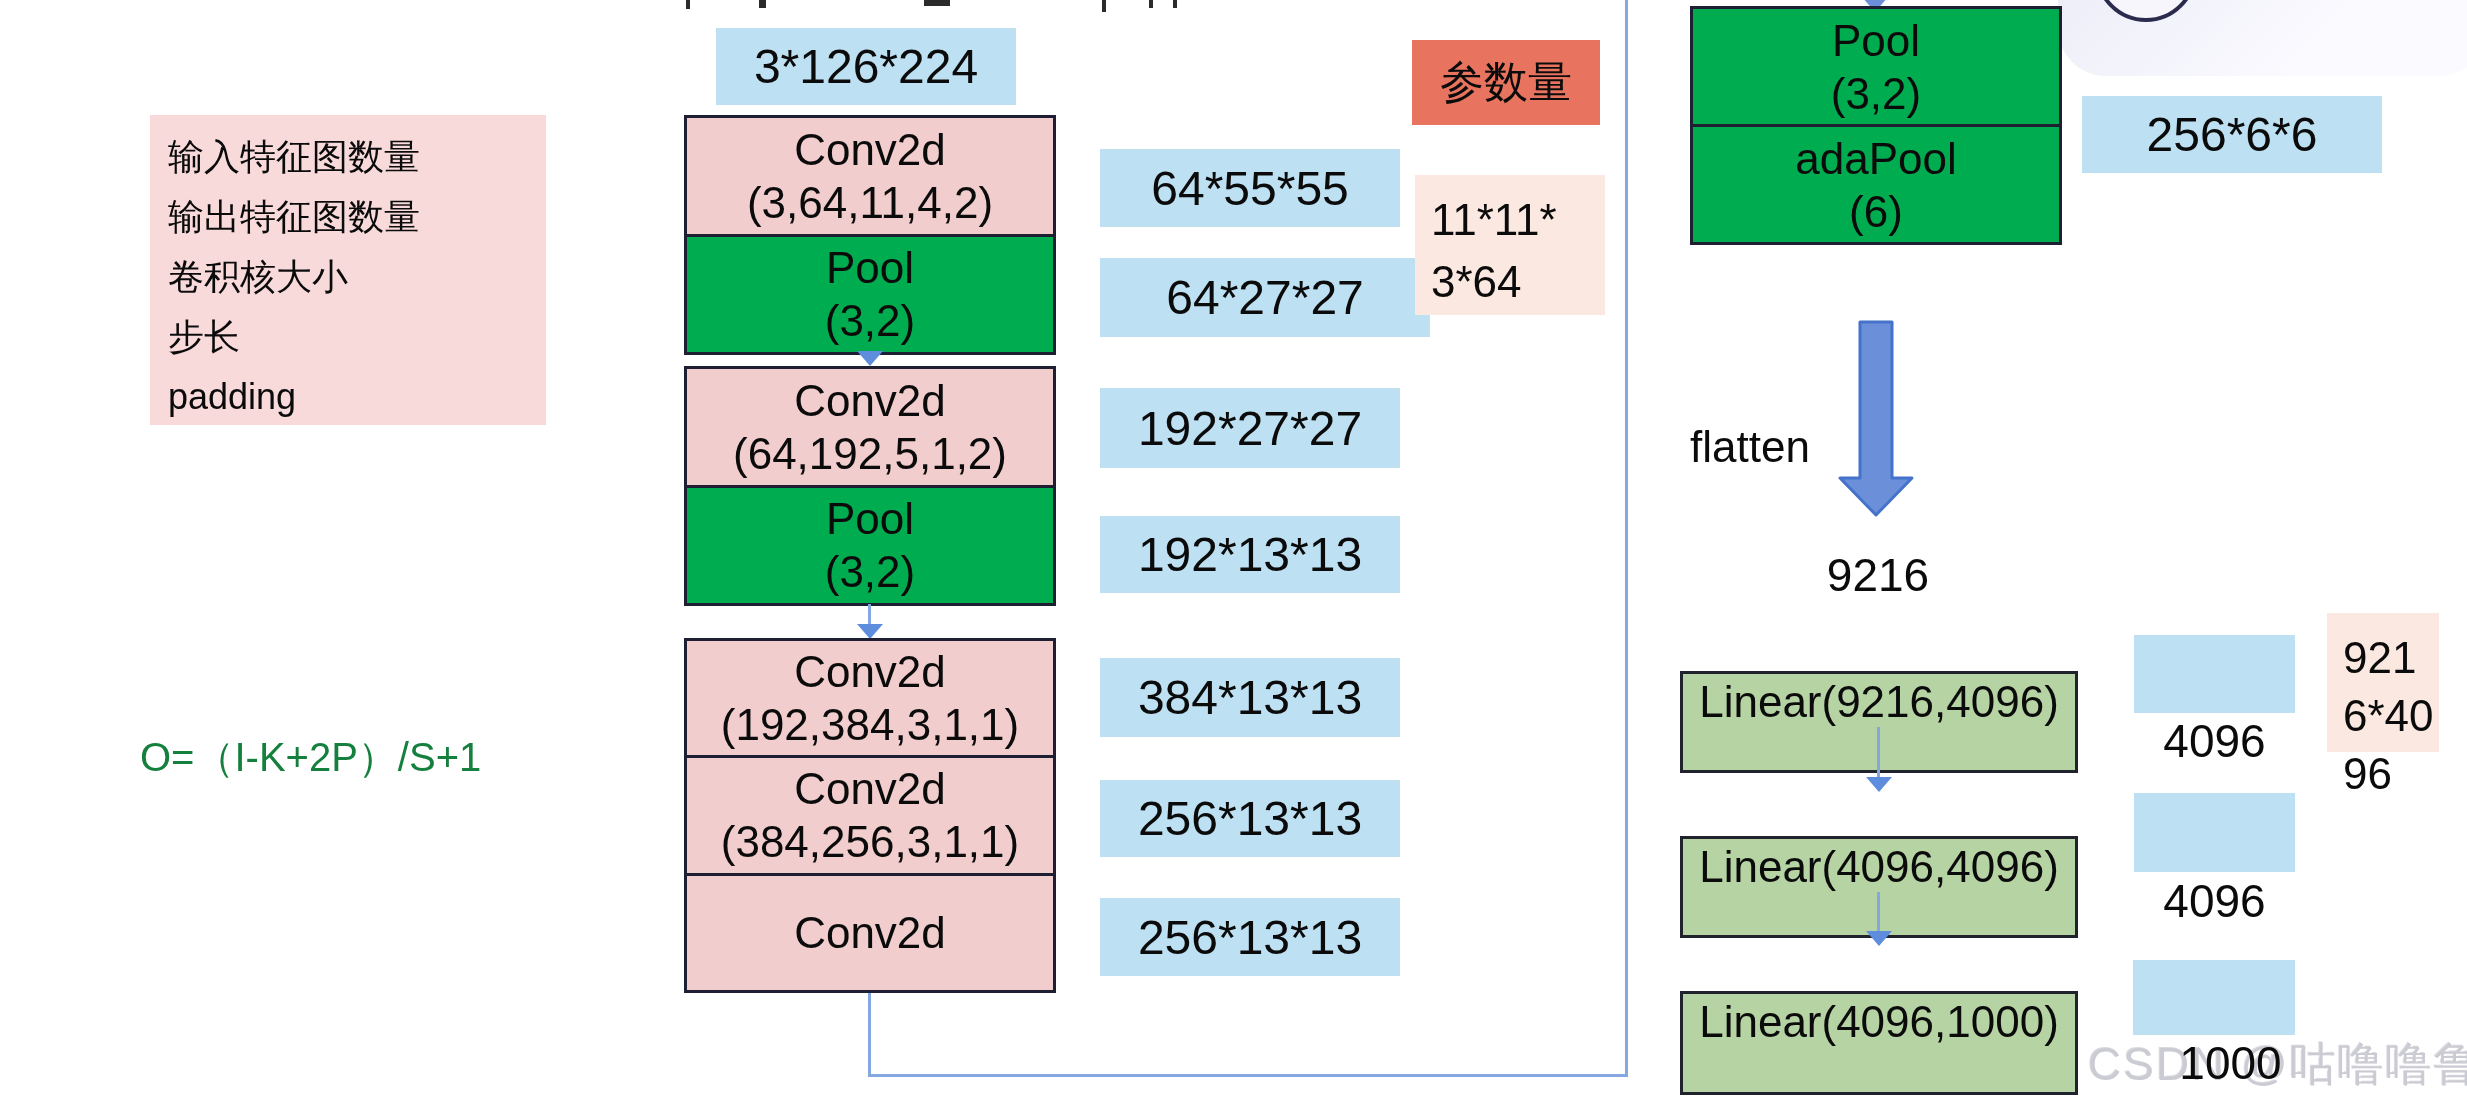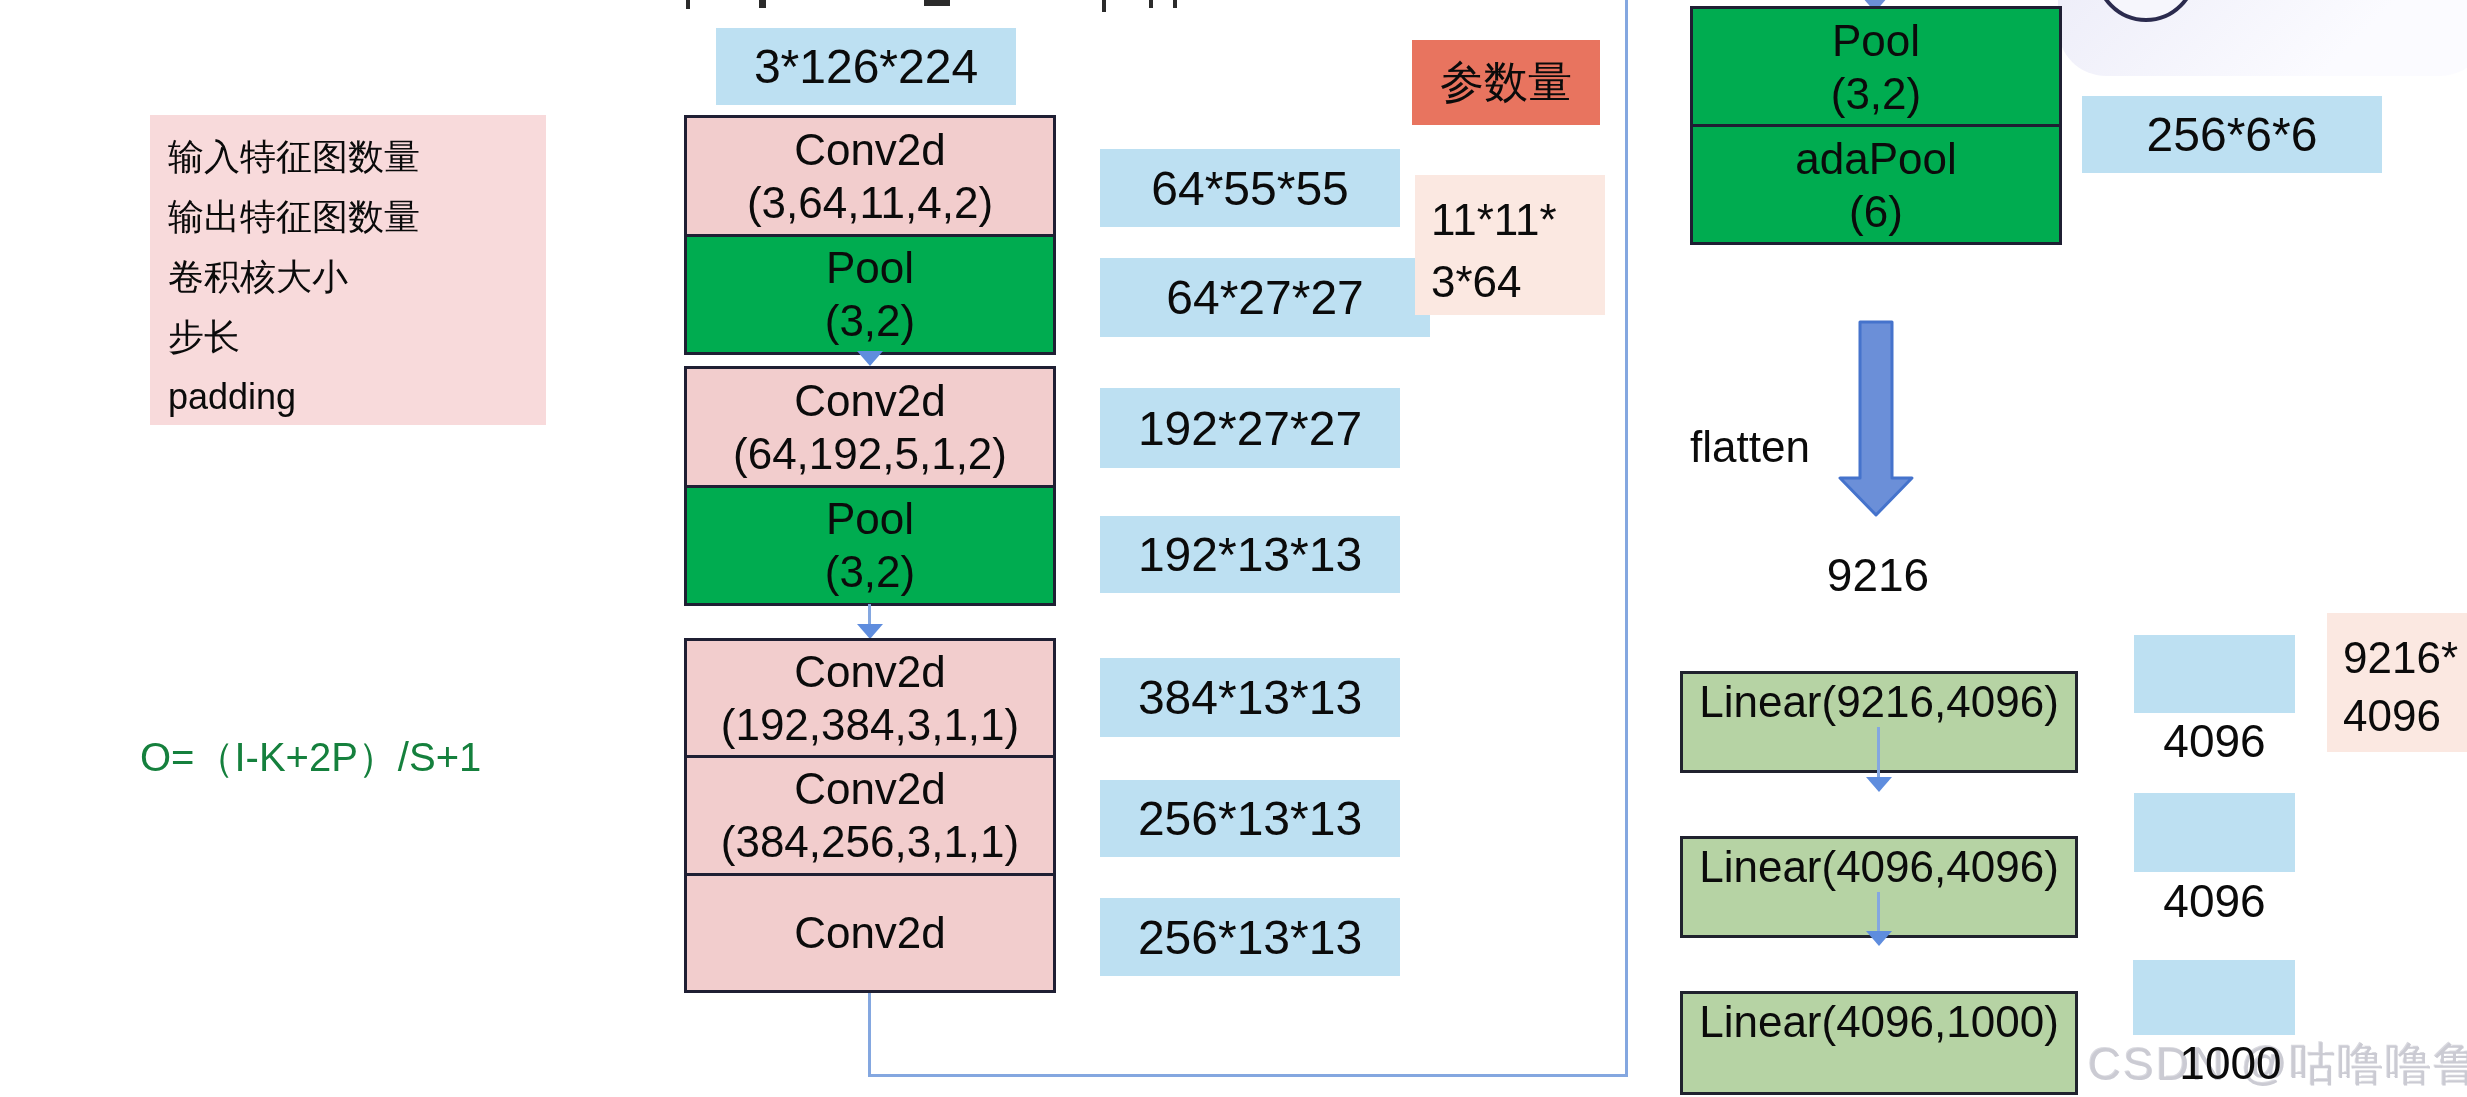--- a/index.html
+++ b/index.html
@@ -159,18 +159,18 @@
   <div class="abs vline" style="left:1877px;top:892px;height:41px;"></div>
   <div class="abs tri-down" style="left:1866px;top:931px;"></div>
   <div class="abs linear" style="left:1680px;top:943px;width:398px;height:104px;">Linear(4096,1000)</div>
 
   <div class="abs bluebox" style="left:2134px;top:635px;width:161px;height:78px;"></div>
   <div class="abs numlabel" style="left:2134px;top:714px;width:161px;">4096</div>
   <div class="abs bluebox" style="left:2134px;top:793px;width:161px;height:79px;"></div>
   <div class="abs numlabel" style="left:2134px;top:874px;width:161px;">4096</div>
   <div class="abs bluebox" style="left:2133px;top:960px;width:162px;height:75px;"></div>
 
-  <div class="abs weights-note" style="left:2327px;top:613px;width:140px;height:139px;">9216*4096</div>
+  <div class="abs weights-note" style="left:2327px;top:613px;width:112px;height:139px;">9216*4096</div>
 
   <div class="abs watermark" style="left:2088px;top:1034px;">CSDN @咕噜噜鲁</div>
   <div class="abs numlabel" style="left:2150px;top:1036px;width:161px;z-index:5;">1000</div>
 
 </div>
 
 </body></html>

